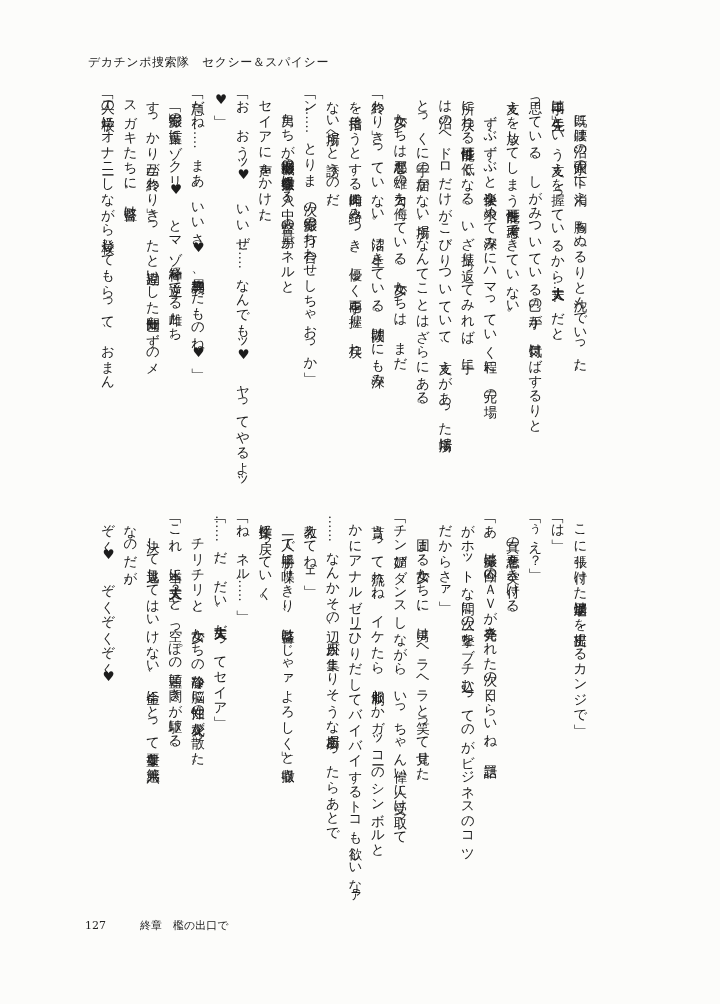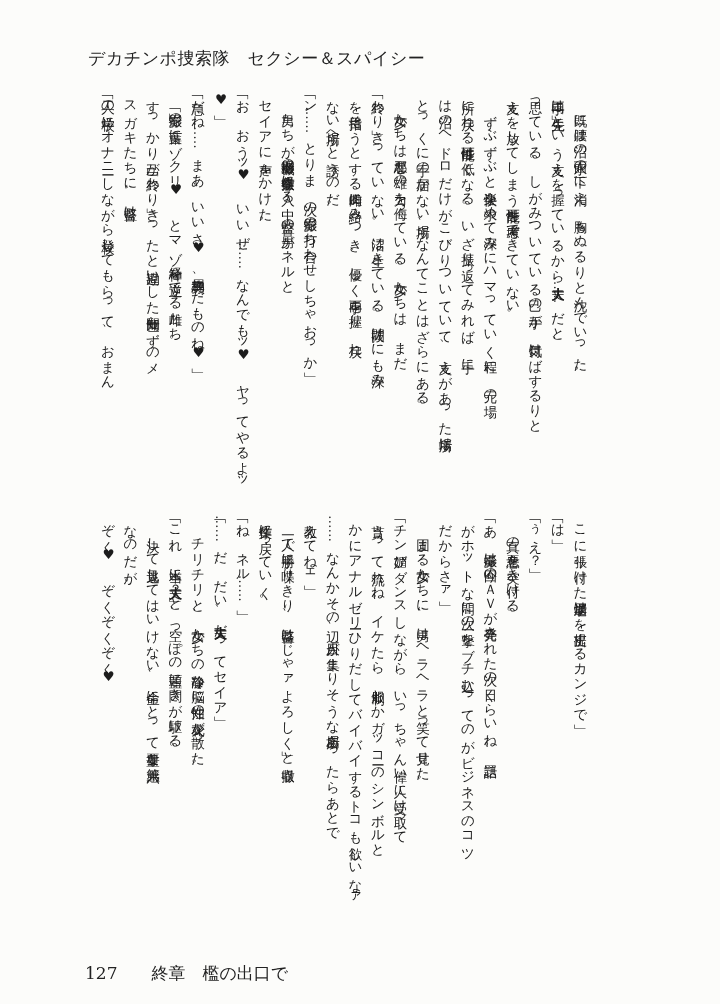--- a/index.html
+++ b/index.html
@@ -9,22 +9,22 @@
   }
   .page {
     position: relative;
     width: 720px; height: 1004px;
     background: #fcfcfa;
     color: #1f1f1f;
     overflow: hidden;
   }
   .running-head {
     position: absolute;
-    left: 88px; top: 47px;
-    font-size: 17px;
+    left: 88px; top: 54px;
+    font-size: 12px;
     letter-spacing: 0.5px;
     white-space: nowrap;
     color: #222;
   }
   .vblock {
     position: absolute;
     right: 128px;
     width: 496px;
     height: 386px;
     writing-mode: vertical-rl;
@@ -36,24 +36,23 @@
   .vblock.lower { top: 515px; }
   .vblock p.line {
     margin: 0; padding: 0;
     line-height: 22.5px;      
     height: 386px;
     white-space: nowrap;      
   }
   .page-footer {
     position: absolute;
     left: 85px; top: 918px;
-    font-size: 17px;
+    font-size: 11px;
     white-space: nowrap;
     color: #222;
-    margin-top: 44px;
   }
   .page-footer .page-number { display: inline-block; margin-right: 34px; }
 </style>
 </head>
 <body>
 
 <div class="page">
 
   <div class="running-head">デカチンポ捜索隊　セクシー＆スパイシー</div>
 

